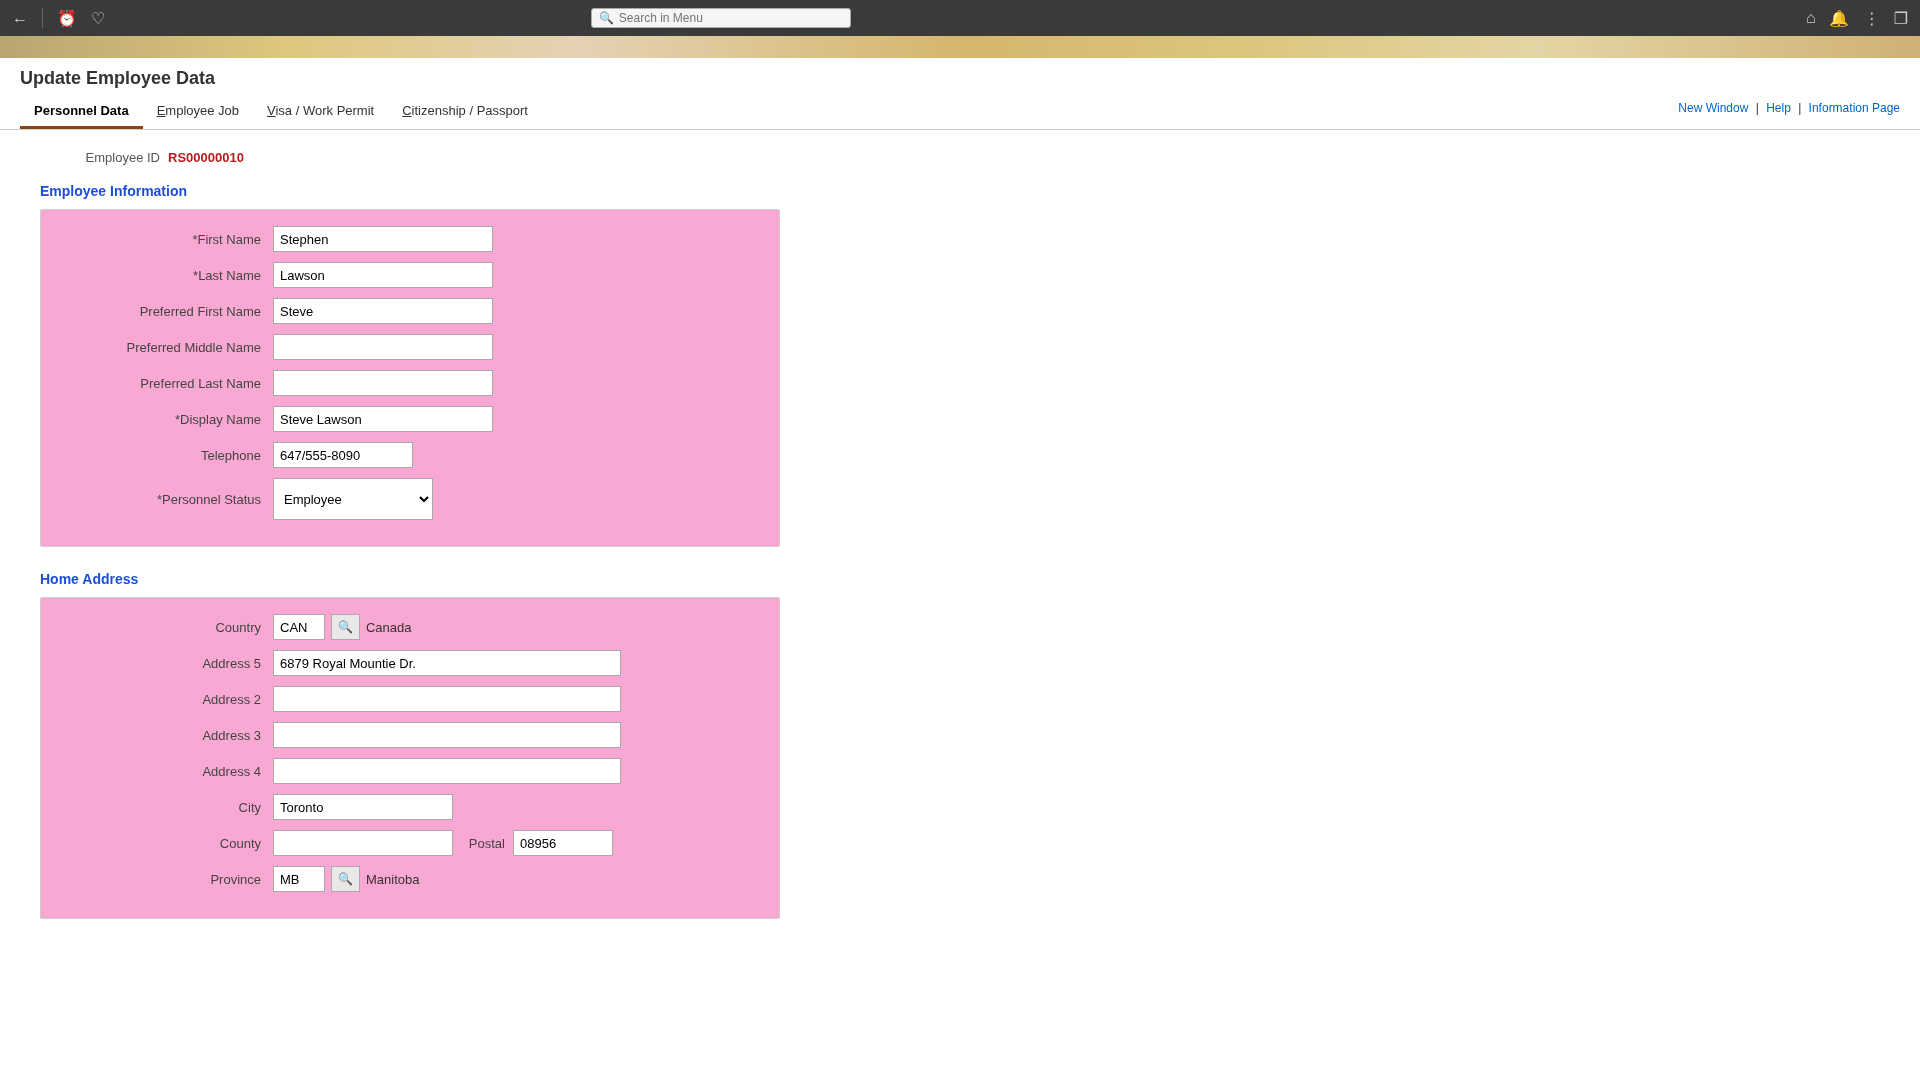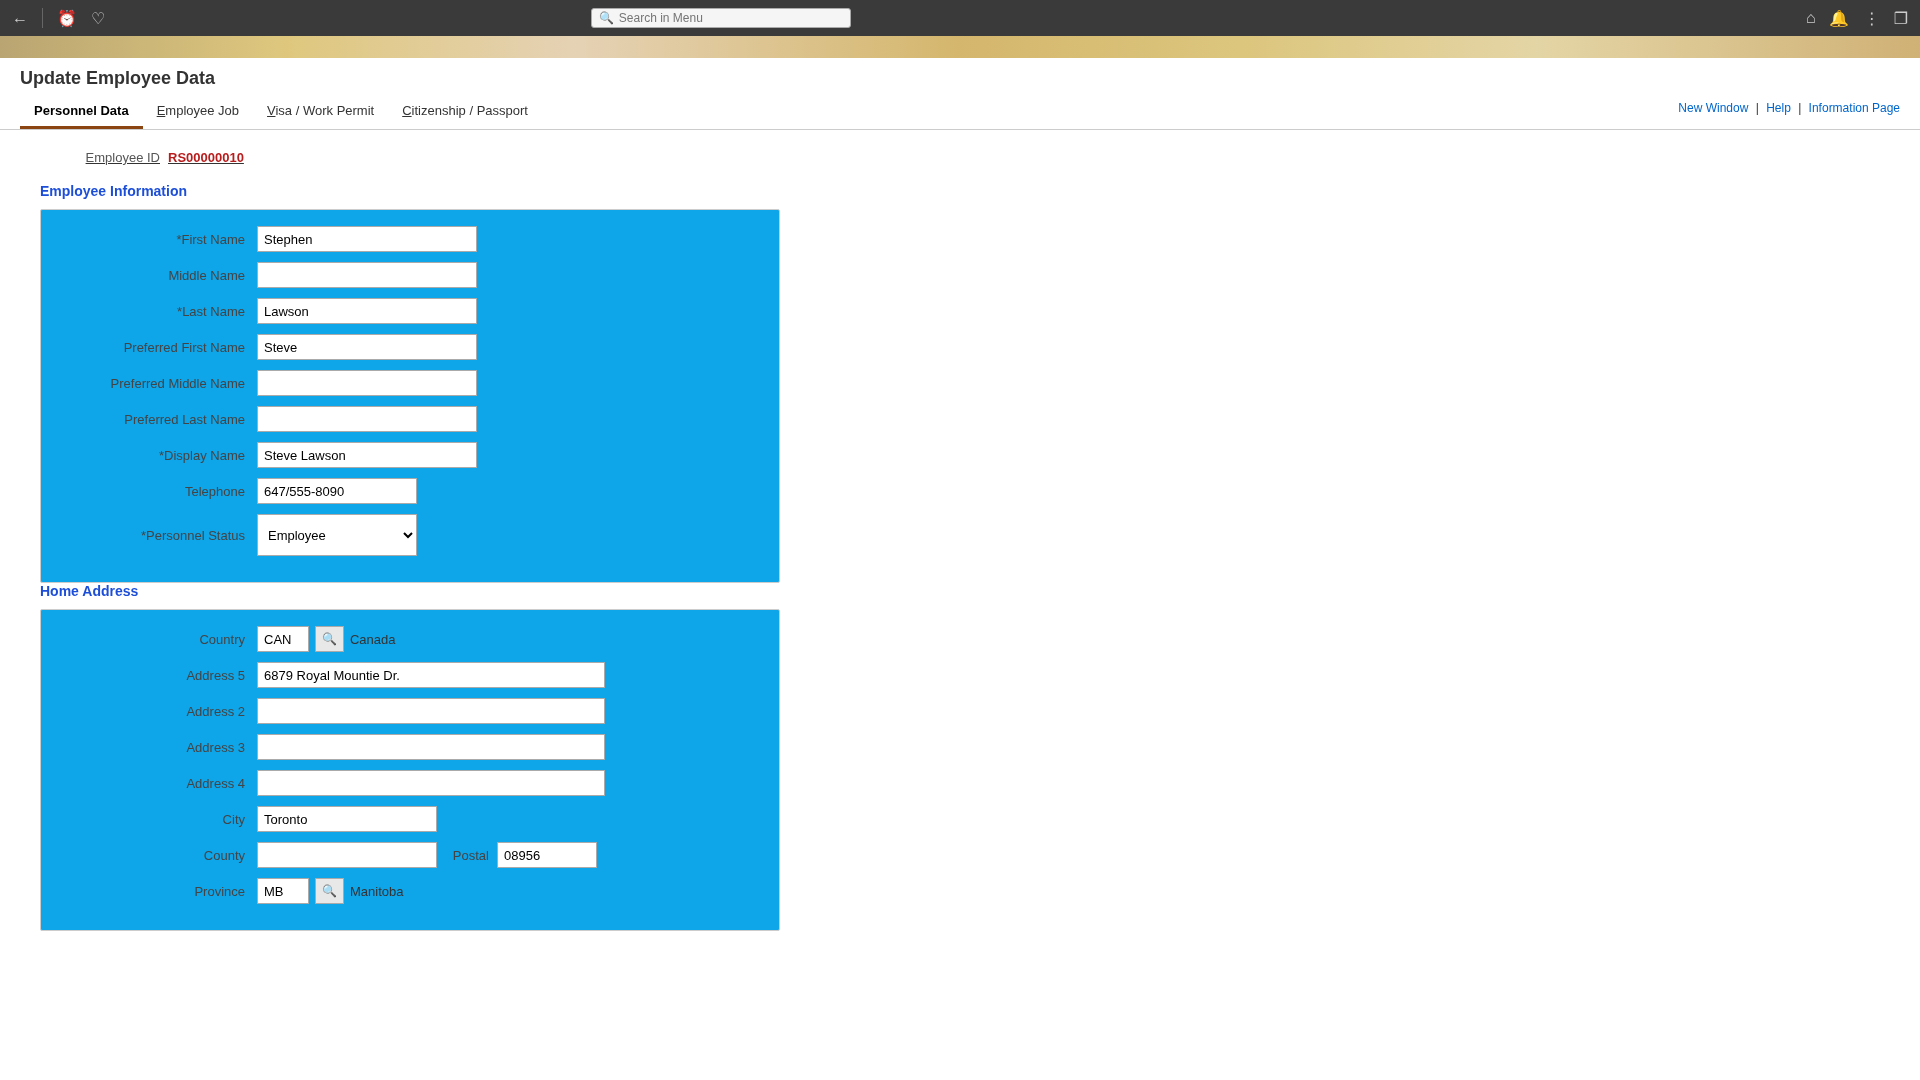--- a/index.html
+++ b/index.html
@@ -111,21 +111,20 @@
     .content {
       padding: 20px 40px;
     }
 
     
     .employee-id-row {
       display: flex;
       align-items: center;
       margin-bottom: 18px;
       gap: 8px;
-      text-decoration: underline;
     }
     .employee-id-label {
       font-size: 13px;
       color: #555;
       width: 120px;
       text-align: right;
     }
     .employee-id-value {
       color: #b91c1c;
       font-size: 13px;
@@ -137,23 +136,24 @@
       font-size: 14px;
       font-weight: bold;
       color: #1d4ed8;
       margin-bottom: 10px;
     }
 
     
     .form-card {
       border: 1px solid #ccc;
       border-radius: 2px;
-      padding: 16px 16px;
+      padding: 16px 32px;
+      margin-bottom: 24px;
       max-width: 740px;
-      background: #0ea5e9;
+      background: #f9a8d4;
     }
 
     
     .form-row {
       display: flex;
       align-items: center;
       margin-bottom: 10px;
     }
     .form-row label {
       width: 200px;
@@ -173,21 +173,21 @@
     }
     .form-row select {
       border: 1px solid #aaa;
       padding: 3px 6px;
       font-size: 13px;
       height: 42px;
       background: #fff;
       outline: none;
     }
 
-    .input-short { width: 160px; }
+    .input-short { width: 140px; }
     .input-med { width: 220px; }
     .input-wide { width: 348px; }
 
     
     .country-row {
       display: flex;
       align-items: center;
       gap: 6px;
     }
     .country-input {
@@ -269,24 +269,20 @@
   </div>
 
   <div class="section-header">Employee Information</div>
   <div class="form-card">
 
     <div class="form-row">
       <label>*First Name</label>
       <input type="text" class="input-med" value="Stephen" style="">
     </div>
 
-    <div class="form-row">
-      <label>Middle Name</label>
-      <input type="text" class="input-med" value="" style="">
-    </div>
 
     <div class="form-row">
       <label>*Last Name</label>
       <input type="text" class="input-med" value="Lawson" style="">
     </div>
 
     <div class="form-row">
       <label>Preferred First Name</label>
       <input type="text" class="input-med" value="Steve" style="">
     </div>

